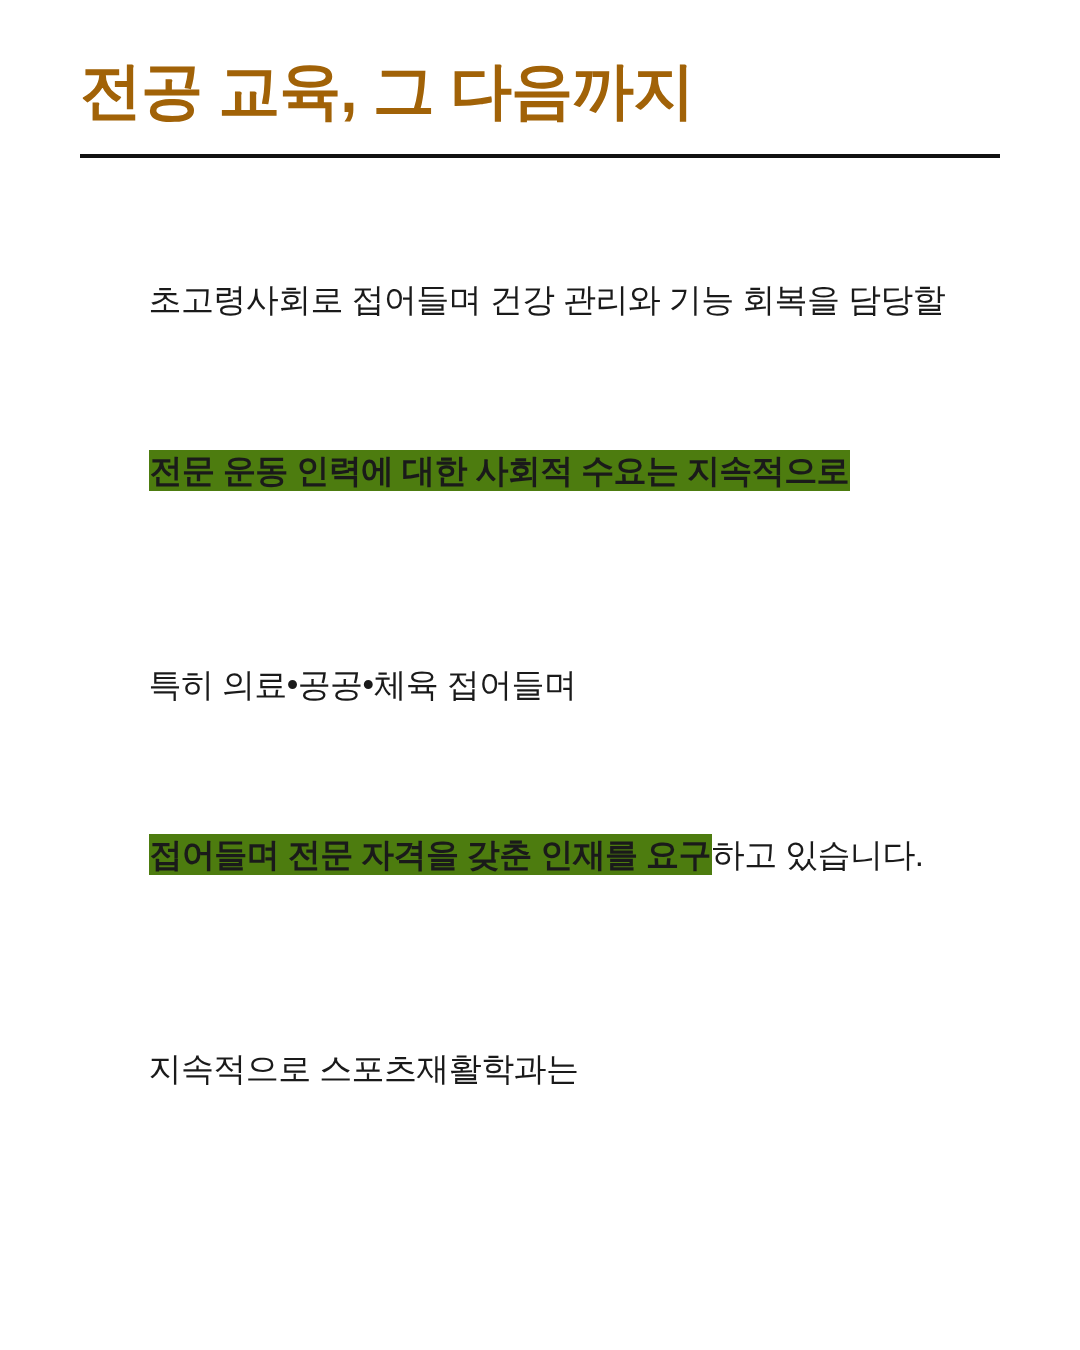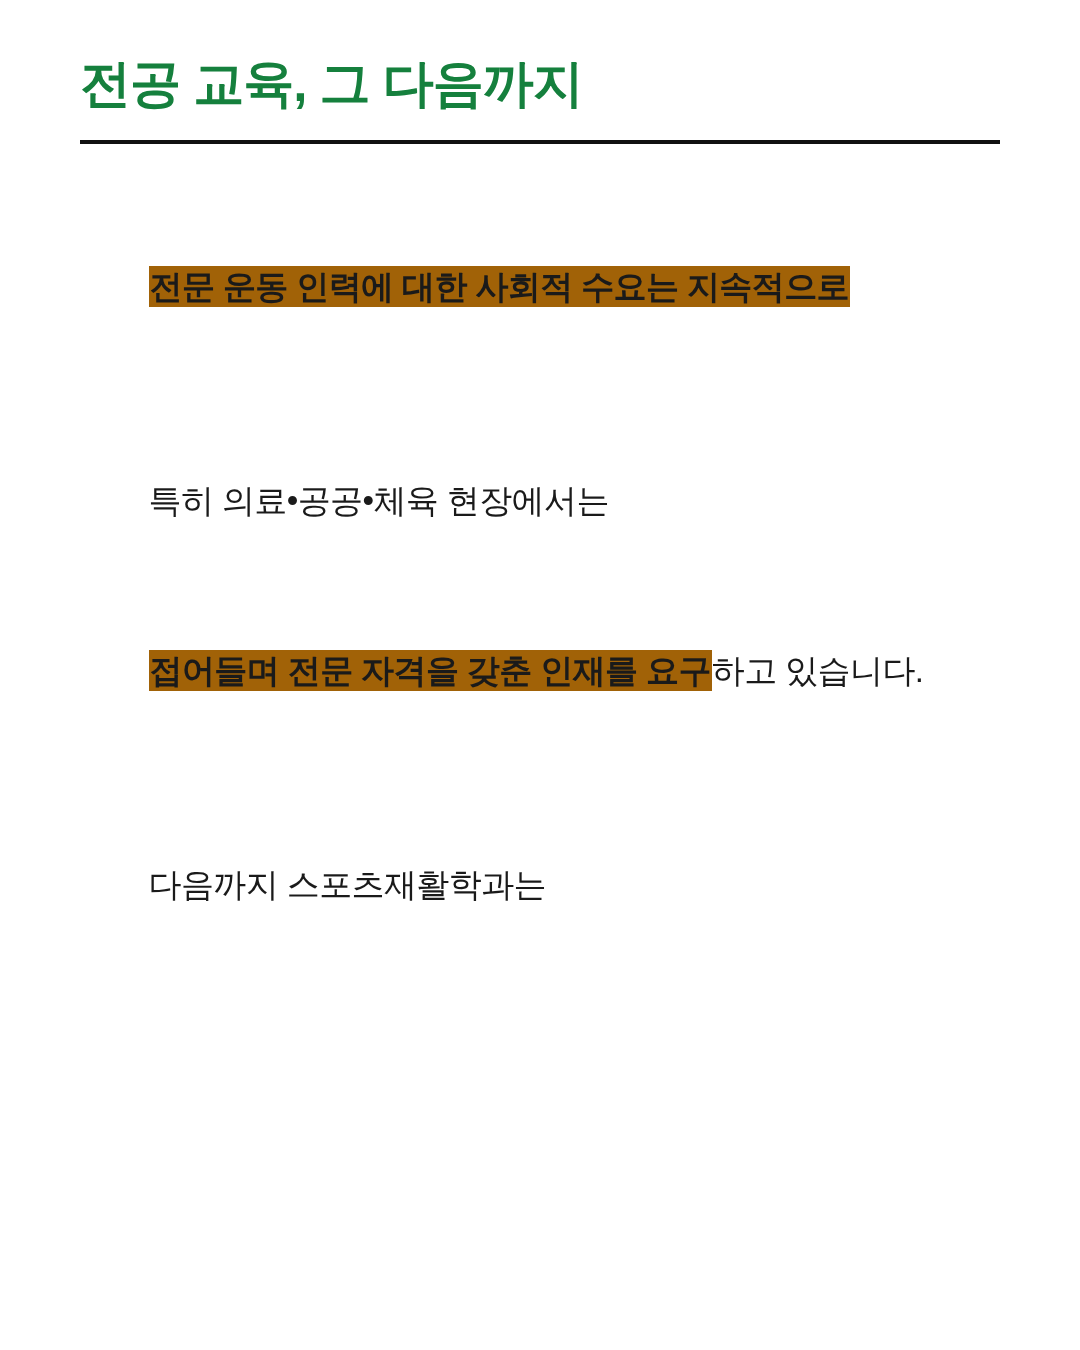--- a/index.html
+++ b/index.html
@@ -15,25 +15,25 @@
     overflow: hidden;
   }
   .page {
     position: relative;
     width: 1080px;
     height: 1350px;
     box-sizing: border-box;
     padding: 52px 80px 0 80px;
   }
   .title {
-    font-size: 51px;
+    font-size: 62px;
     font-weight: bold;
     letter-spacing: -1px;
     line-height: 1.25;
-    color: #15803d;
+    color: #a16207;
     margin: 0 0 24px 0;
   }
   .rule {
     height: 4px;
     background: #111111;
     width: 920px;
     margin: 0 0 58px 0;
   }
   .body {
     font-size: 33px;
@@ -45,55 +45,58 @@
     margin: 0 0 44px 0;
   }
   .para:last-child {
     margin-bottom: 0;
   }
   .line {
     display: block;
     white-space: pre-wrap;
   }
   .hl {
-    background: #a16207;
+    background: #4d7c0f;
     font-weight: bold;
     padding: 2px 1px;
     box-decoration-break: clone;
     -webkit-box-decoration-break: clone;
   }
 </style>
 </head>
 <body>
 
 <div class="page">
 
   <h1 class="title">전공 교육, 그 다음까지</h1>
   <div class="rule"></div>
 
   <div class="body">
 
     <div class="para">
       <span class="line">
+        <span>초고령사회로 접어들며 건강 관리와 기능 회복을 담당할</span>
+      </span>
+      <span class="line">
         <span class="hl">전문 운동 인력에 대한 사회적 수요는 지속적으로</span>
       </span>
     </div>
 
     <div class="para">
       <span class="line">
-        <span>특히 의료•공공•체육 현장에서는</span>
+        <span>특히 의료•공공•체육 접어들며</span>
       </span>
       <span class="line">
         <span class="hl">접어들며 전문 자격을 갖춘 인재를 요구</span><span>하고 있습니다.</span>
       </span>
     </div>
 
     <div class="para">
       <span class="line">
-        <span>다음까지 스포츠재활학과는</span>
+        <span>지속적으로 스포츠재활학과는</span>
       </span>
       <span class="line">
         
       </span>
     </div>
 
   </div>
 </div>
 
 </body></html>

